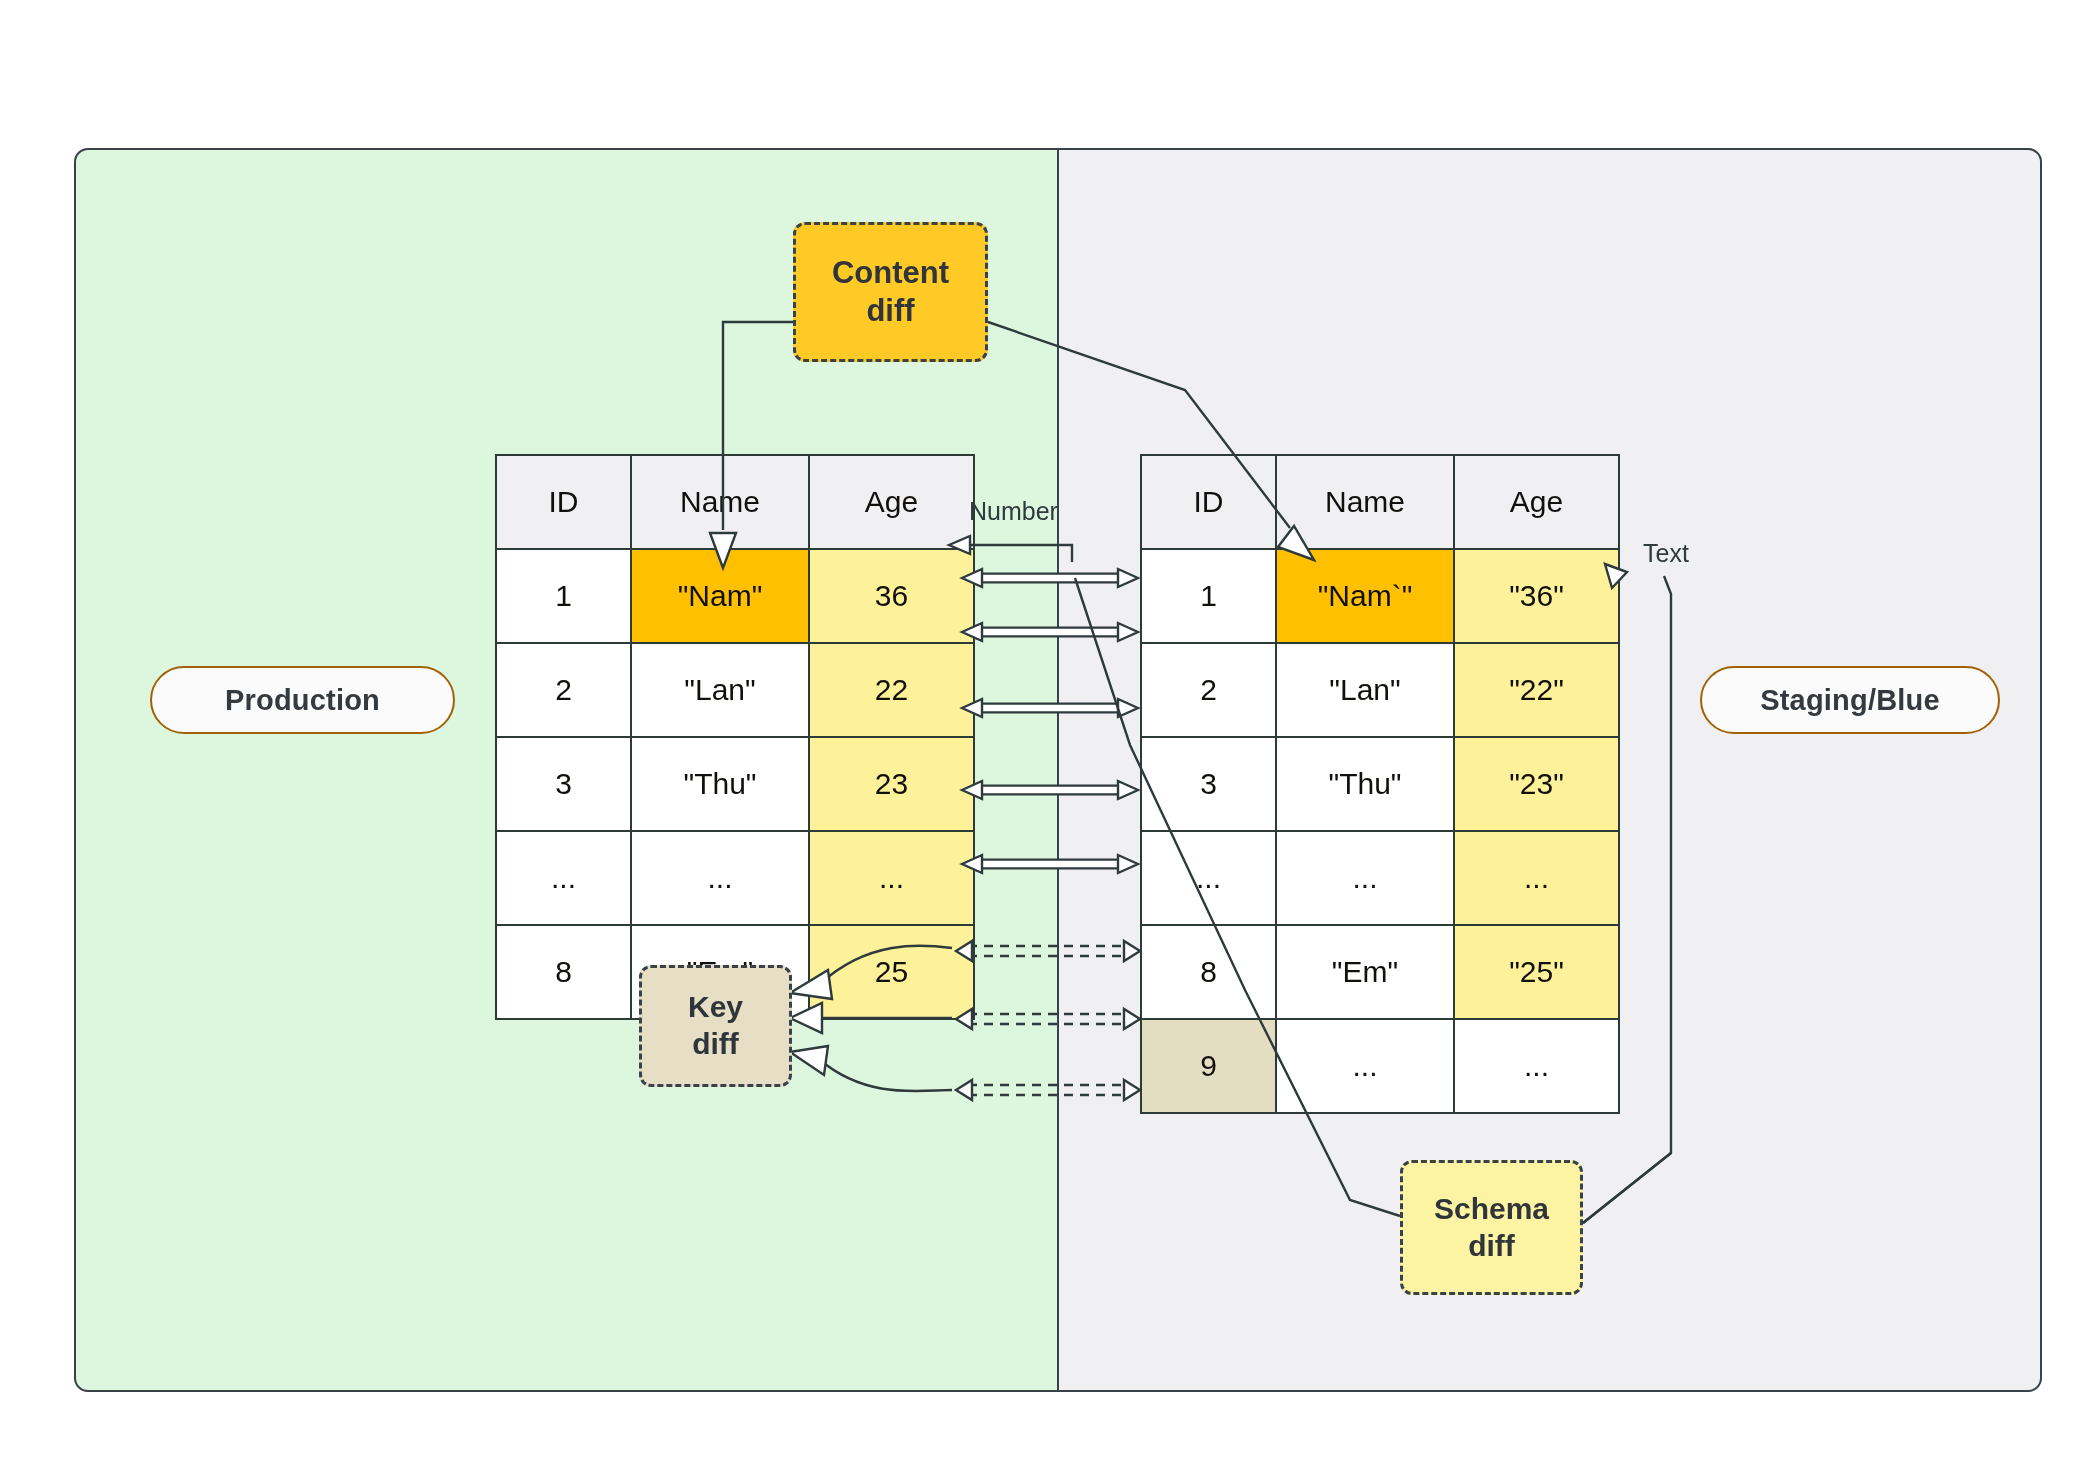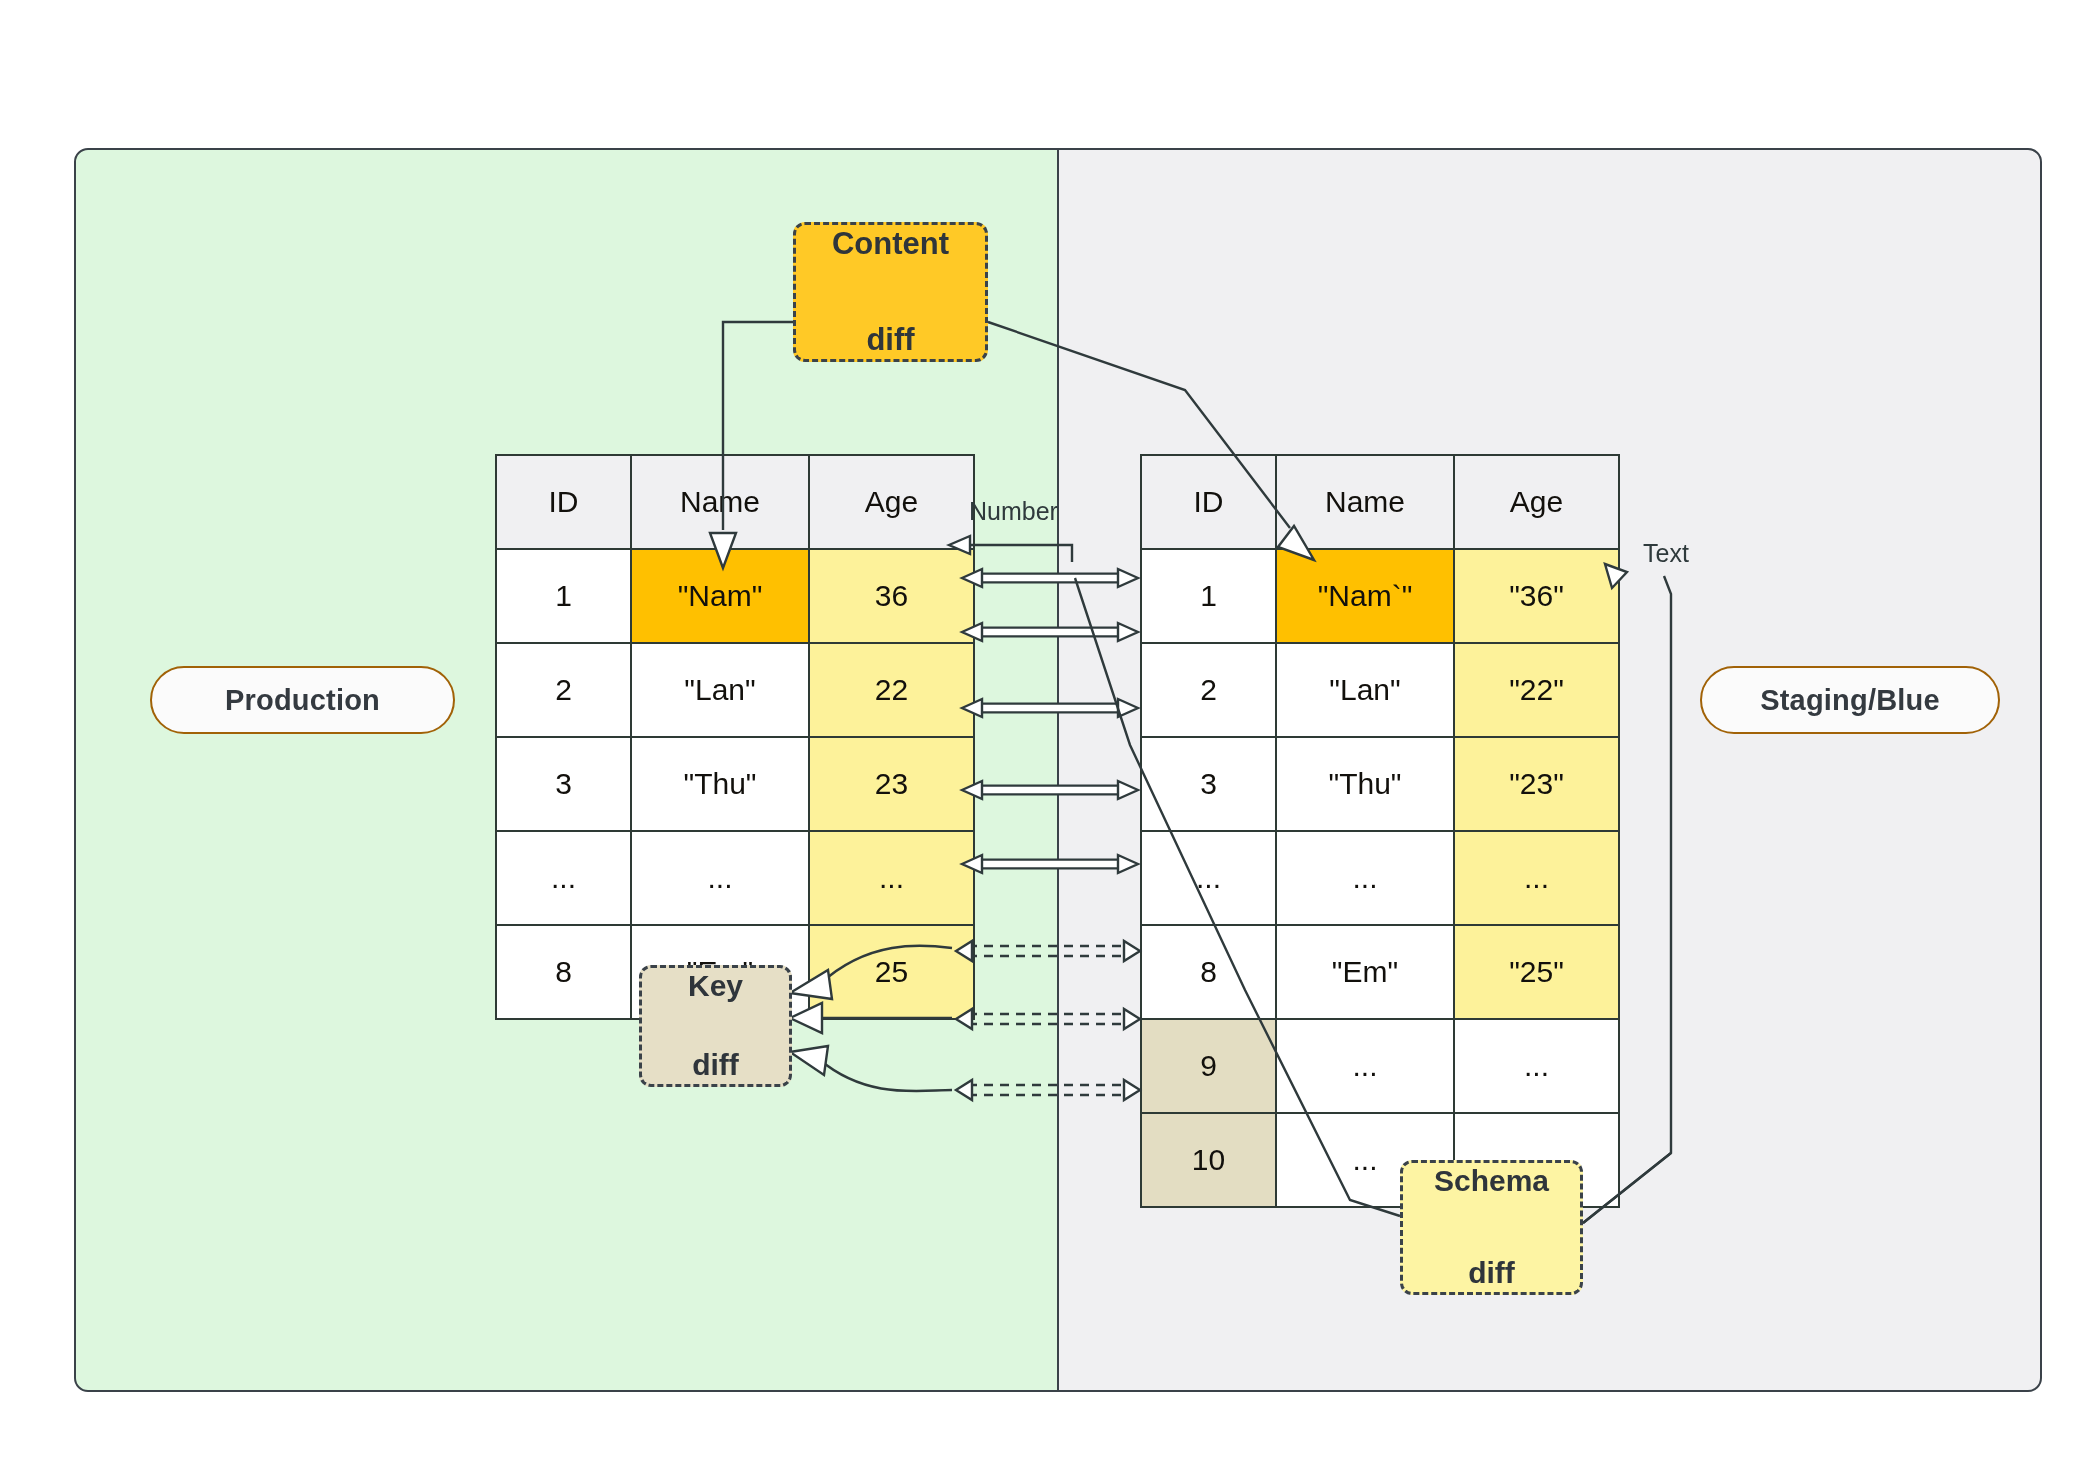--- a/index.html
+++ b/index.html
@@ -68,21 +68,21 @@
     width: 300px;
     height: 68px;
   }
   
   .callout {
     position: absolute;
     box-sizing: border-box;
     display: flex;
     flex-direction: column;
     align-items: center;
-    justify-content: space-between;
+    justify-content: center;
     border: 3px dashed #3a4249;
     border-radius: 12px;
     font-weight: bold;
     color: #2f353b;
     line-height: 1.22;
     text-align: center;
   }
   #callout-content-diff {
     left: 793px;
     top: 222px;
@@ -259,25 +259,20 @@
         <td>...</td>
         <td class="cell-yellow">...</td>
       </tr>
       <tr>
         <td>8</td>
         <td>"Em"</td>
         <td class="cell-yellow">"25"</td>
       </tr>
       <tr>
         <td class="cell-tan">9</td>
-        <td>...</td>
-        <td>...</td>
-      </tr>
-      <tr>
-        <td class="cell-tan">10</td>
         <td>...</td>
         <td>...</td>
       </tr>
     </tbody>
   </table>
 
   <svg id="edges" viewBox="0 0 2100 1463">
 
     <g>
       <path class="edge" d="M 793 322 L 723 322 L 723 530"></path>

